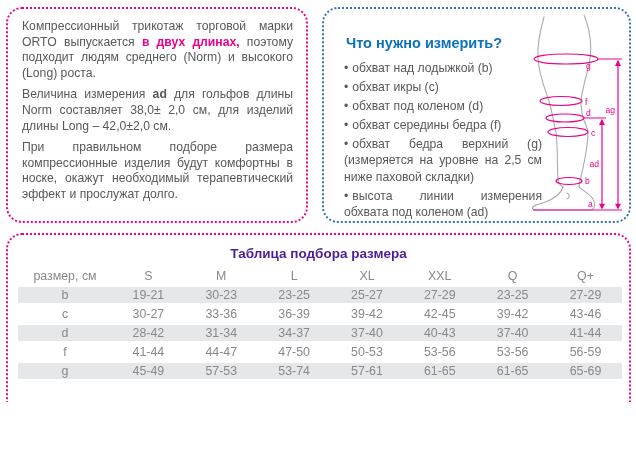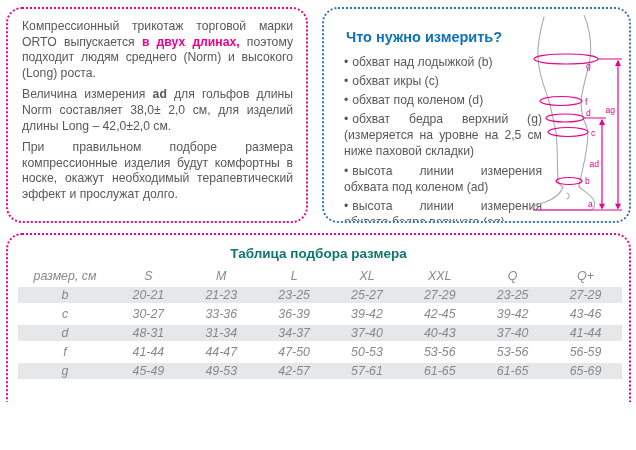--- a/index.html
+++ b/index.html
@@ -15,30 +15,30 @@
   .panel-info { left:6px; top:7px; width:302px; height:216px; padding:10px 13px 8px 14px; }
   .panel-info p {
     margin:0 0 6px 0; font-size:12.2px; line-height:15.6px; color:#57585a;
     text-align:justify;
   }
   .hl { color:#ec008c; font-weight:bold; }
   .bld { font-weight:bold; }
 
   
   .panel-measure { left:322px; top:7px; width:309px; height:216px; padding:10px 10px 6px 20px; }
-  .measure-title { font-size:14.5px; font-weight:bold; color:#0d72b9; margin:10px 0 9px 2px; }
+  .measure-title { font-size:14.5px; font-weight:bold; color:#0d72b9; margin:16px 0 9px 2px; }
   .bullets { width:198px; }
   .bullet { font-size:12.2px; line-height:16.1px; color:#57585a; margin:0 0 3px 0; text-align:justify; }
   .bullet .dot { margin-right:4px; }
   .leg-wrap { position:absolute; top:6px; right:4px; width:130px; height:212px; }
 
   
   .panel-table { left:6px; top:233px; width:625px; height:211px; padding:11px 0 0 0; }
-  .table-title { text-align:center; font-size:13.5px; font-weight:bold; color:#0f766e; margin:0 0 4px 0; }
-  table { border-collapse:separate; border-spacing:0 3px; table-layout:fixed; color:#87898c;font-style:italic; }
+  .table-title { text-align:center; font-size:13.5px; font-weight:bold; color:#4c1d95; margin:0 0 4px 0; }
+  table { border-collapse:separate; border-spacing:0 3px; table-layout:fixed; color:#87898c; }
   .size-table { width:604px; margin-left:10px; font-size:12.4px; }
   .len-table  { width:242px; margin-left:10px; margin-top:7px; font-size:12.4px; }
   th { font-weight:normal; }
   th, td { text-align:center; padding:0; height:16px; vertical-align:middle; }
   tr.stripe th, tr.stripe td { background:#e6e7e8; }
   .col-label { width:94px; }
 </style>
 </head>
 <body>
 
@@ -49,20 +49,21 @@
     <p><span>Величина измерения </span><span class="bld">ad</span><span> для гольфов длины Norm составляет 38,0± 2,0 см, для изделий длины Long – 42,0±2,0 см.</span></p>
     <p>При правильном подборе размера компрессионные изделия будут комфортны в носке, окажут необходимый терапевтический эффект и прослужат долго.</p>
   </div>
 
   <div class="panel blue panel-measure">
     <div class="measure-title">Что нужно измерить?</div>
     <div class="bullets">
       <p class="bullet"><span class="dot">•</span><span>обхват над лодыжкой (b)</span></p>
       <p class="bullet"><span class="dot">•</span><span>обхват икры (c)</span></p>
       <p class="bullet"><span class="dot">•</span><span>обхват под коленом (d)</span></p>
+      <p class="bullet"><span class="dot">•</span><span>обхват середины бедра (f)</span></p>
       <p class="bullet"><span class="dot">•</span><span>обхват бедра верхний (g) (измеряется на уровне на 2,5 см ниже паховой складки)</span></p>
       <p class="bullet"><span class="dot">•</span><span>высота линии измерения обхвата под коленом (ad)</span></p>
       <p class="bullet"><span class="dot">•</span><span>высота линии измерения обхвата бедра верхнего (ag)</span></p>
     </div>
 
     <div class="leg-wrap">
       <svg width="130" height="212" viewBox="0 0 130 212">
 
         <g stroke="#a9abae" stroke-width="1.1" fill="none" stroke-linecap="round">
           <path d="M 49,2 C 45,16 42,30 43,44 C 44,60 50,74 54,86 C 56,93 57,98 58,103 C 59,109 60,113 61,117 C 63,135 62,152 63,166 C 64,169 66,171 68,172"></path>
@@ -127,63 +128,63 @@
         <th>S</th>
         <th>M</th>
         <th>L</th>
         <th>XL</th>
         <th>XXL</th>
         <th>Q</th>
         <th>Q+</th>
       </tr>
       <tr class="stripe">
         <td>b</td>
-        <td>20-21</td>
-        <td>21-23</td>
+        <td>19-21</td>
+        <td>30-23</td>
         <td>23-25</td>
         <td>25-27</td>
         <td>27-29</td>
         <td>23-25</td>
         <td>27-29</td>
       </tr>
       <tr>
         <td>c</td>
         <td>30-27</td>
         <td>33-36</td>
         <td>36-39</td>
         <td>39-42</td>
         <td>42-45</td>
         <td>39-42</td>
         <td>43-46</td>
       </tr>
       <tr class="stripe">
         <td>d</td>
-        <td>48-31</td>
+        <td>28-42</td>
         <td>31-34</td>
         <td>34-37</td>
         <td>37-40</td>
         <td>40-43</td>
         <td>37-40</td>
         <td>41-44</td>
       </tr>
       <tr>
         <td>f</td>
         <td>41-44</td>
         <td>44-47</td>
         <td>47-50</td>
         <td>50-53</td>
         <td>53-56</td>
         <td>53-56</td>
         <td>56-59</td>
       </tr>
       <tr class="stripe">
         <td>g</td>
         <td>45-49</td>
-        <td>49-53</td>
-        <td>42-57</td>
+        <td>57-53</td>
+        <td>53-74</td>
         <td>57-61</td>
         <td>61-65</td>
         <td>61-65</td>
         <td>65-69</td>
       </tr>
     </tbody>
       </table>
 
   </div>
 

